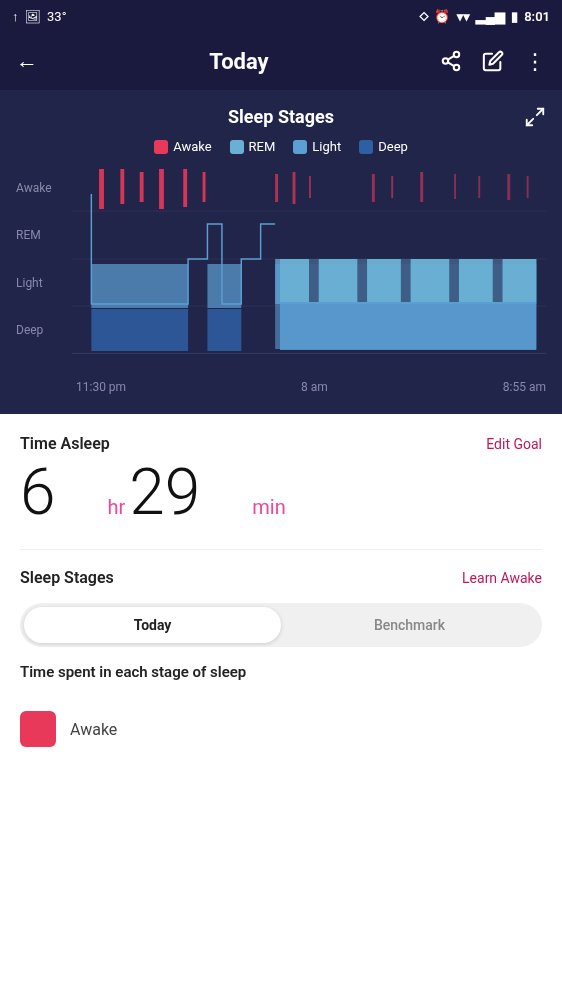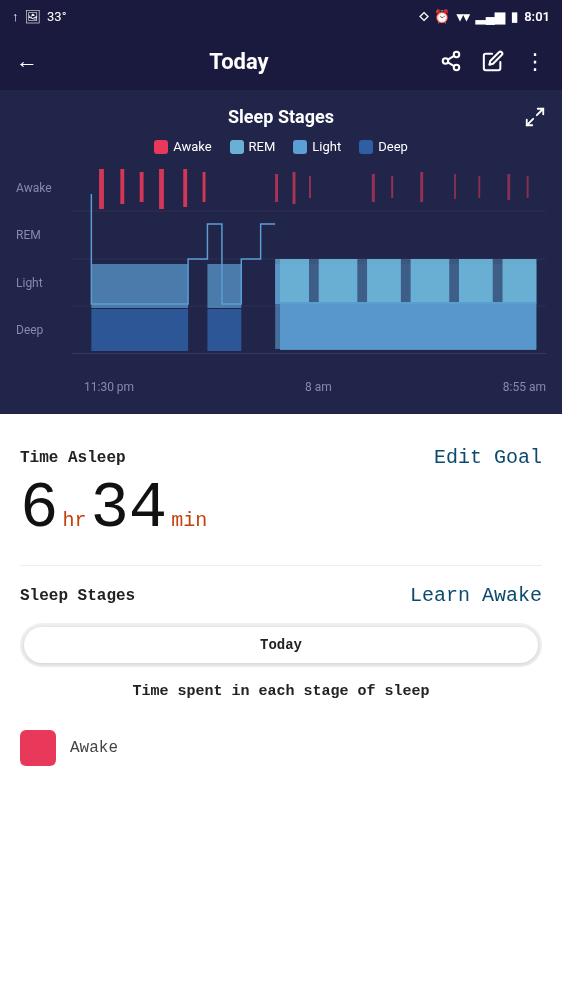--- a/index.html
+++ b/index.html
@@ -109,69 +109,69 @@
       position: absolute;
       left: 56px;
       right: 0;
       top: 0;
       height: 190px;
       border-bottom: 1px solid #3a3a5c;
     }
     .chart-labels-x {
       position: absolute;
       bottom: 0;
-      left: 68px;
+      left: 60px;
       right: 0;
       display: flex;
       justify-content: space-between;
       color: #8888aa;
       font-size: 12px;
       padding-top: 6px;
     }
 
     
     .content {
       background: #ffffff;
-      padding: 32px 20px 0;
-      font-family: Liberation Mono, monospace;
+      padding: 20px 20px 0;
     }
 
     
     .section-row {
       display: flex;
       justify-content: space-between;
       align-items: center;
       margin-bottom: 8px;
     }
     .section-label {
       font-size: 16px;
       font-weight: 600;
       color: #222;
     }
     .section-link {
-      font-size: 20px;
-      color: #0c4a6e;
+      font-size: 14px;
+      color: #be185d;
       cursor: pointer;
     }
     .time-display {
       display: flex;
       align-items: baseline;
       gap: 4px;
       margin-bottom: 24px;
     }
     .time-number {
       font-size: 64px;
       font-weight: 300;
       color: #111;
       line-height: 1;
     }
     .time-unit {
       font-size: 20px;
-      color: #c2410c;
+      color: #ec4899;
       font-weight: 400;
+      margin-left: 48px;
     }
 
     
     .sleep-stages-section {
       border-top: 1px solid #eee;
       padding-top: 18px;
     }
 
     
     .tabs-container {
@@ -192,21 +192,20 @@
       cursor: pointer;
     }
     .tab.active {
       background: white;
       color: #222;
       font-weight: 700;
       box-shadow: 0 1px 4px rgba(0,0,0,0.15);
     }
 
     .chart-subtitle2 {
-      text-align: center;
       font-size: 15px;
       font-weight: 600;
       color: #222;
       margin-bottom: 18px;
     }
 
     
     .stage-row {
       display: flex;
       align-items: center;
@@ -372,32 +371,33 @@
 
 <div class="content">
 
   <div class="section-row">
     <span class="section-label">Time Asleep</span>
     <span class="section-link">Edit Goal</span>
   </div>
   <div class="time-display">
     <span class="time-number">6</span>
     <span class="time-unit">hr</span>
-    <span class="time-number">34</span>
+    <span class="time-number">29</span>
     <span class="time-unit">min</span>
   </div>
 
   <div class="sleep-stages-section">
     <div class="section-row">
       <span class="section-label">Sleep Stages</span>
       <span class="section-link">Learn Awake</span>
     </div>
 
     <div class="tabs-container">
       <div class="tab active">Today</div>
+      <div class="tab">Benchmark</div>
     </div>
 
     <div class="chart-subtitle2">Time spent in each stage of sleep</div>
 
     <div class="stage-row">
       <div class="stage-color-box" style="background:#e8395a;"></div>
       <span class="stage-name">Awake</span>
     </div>
   </div>
 </div>

